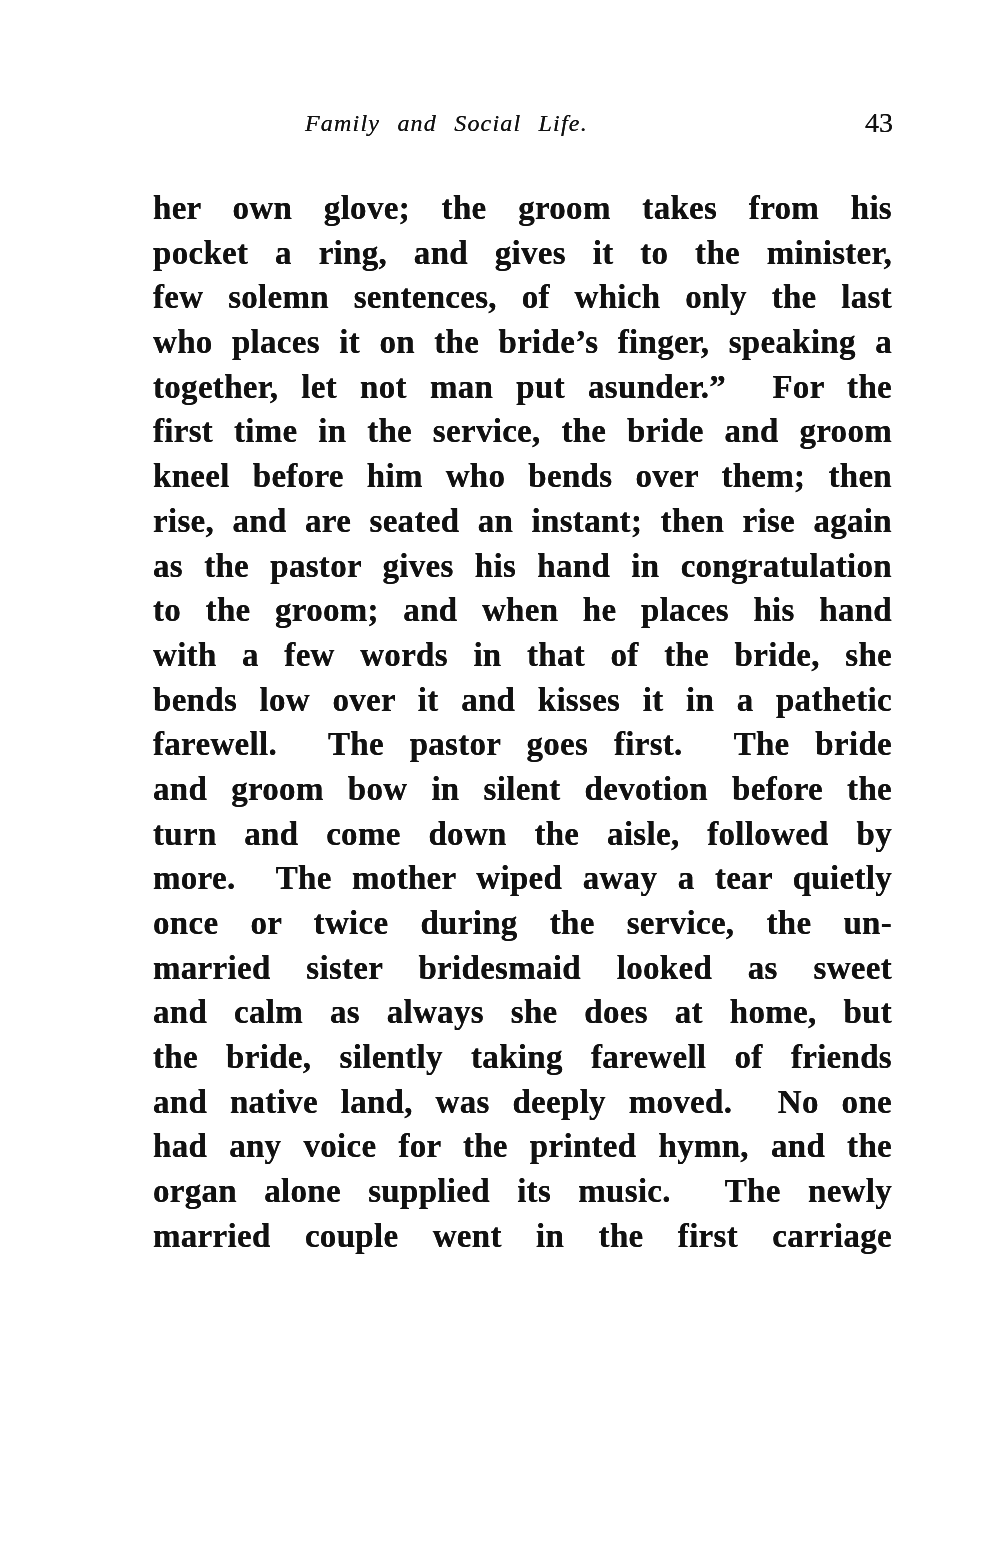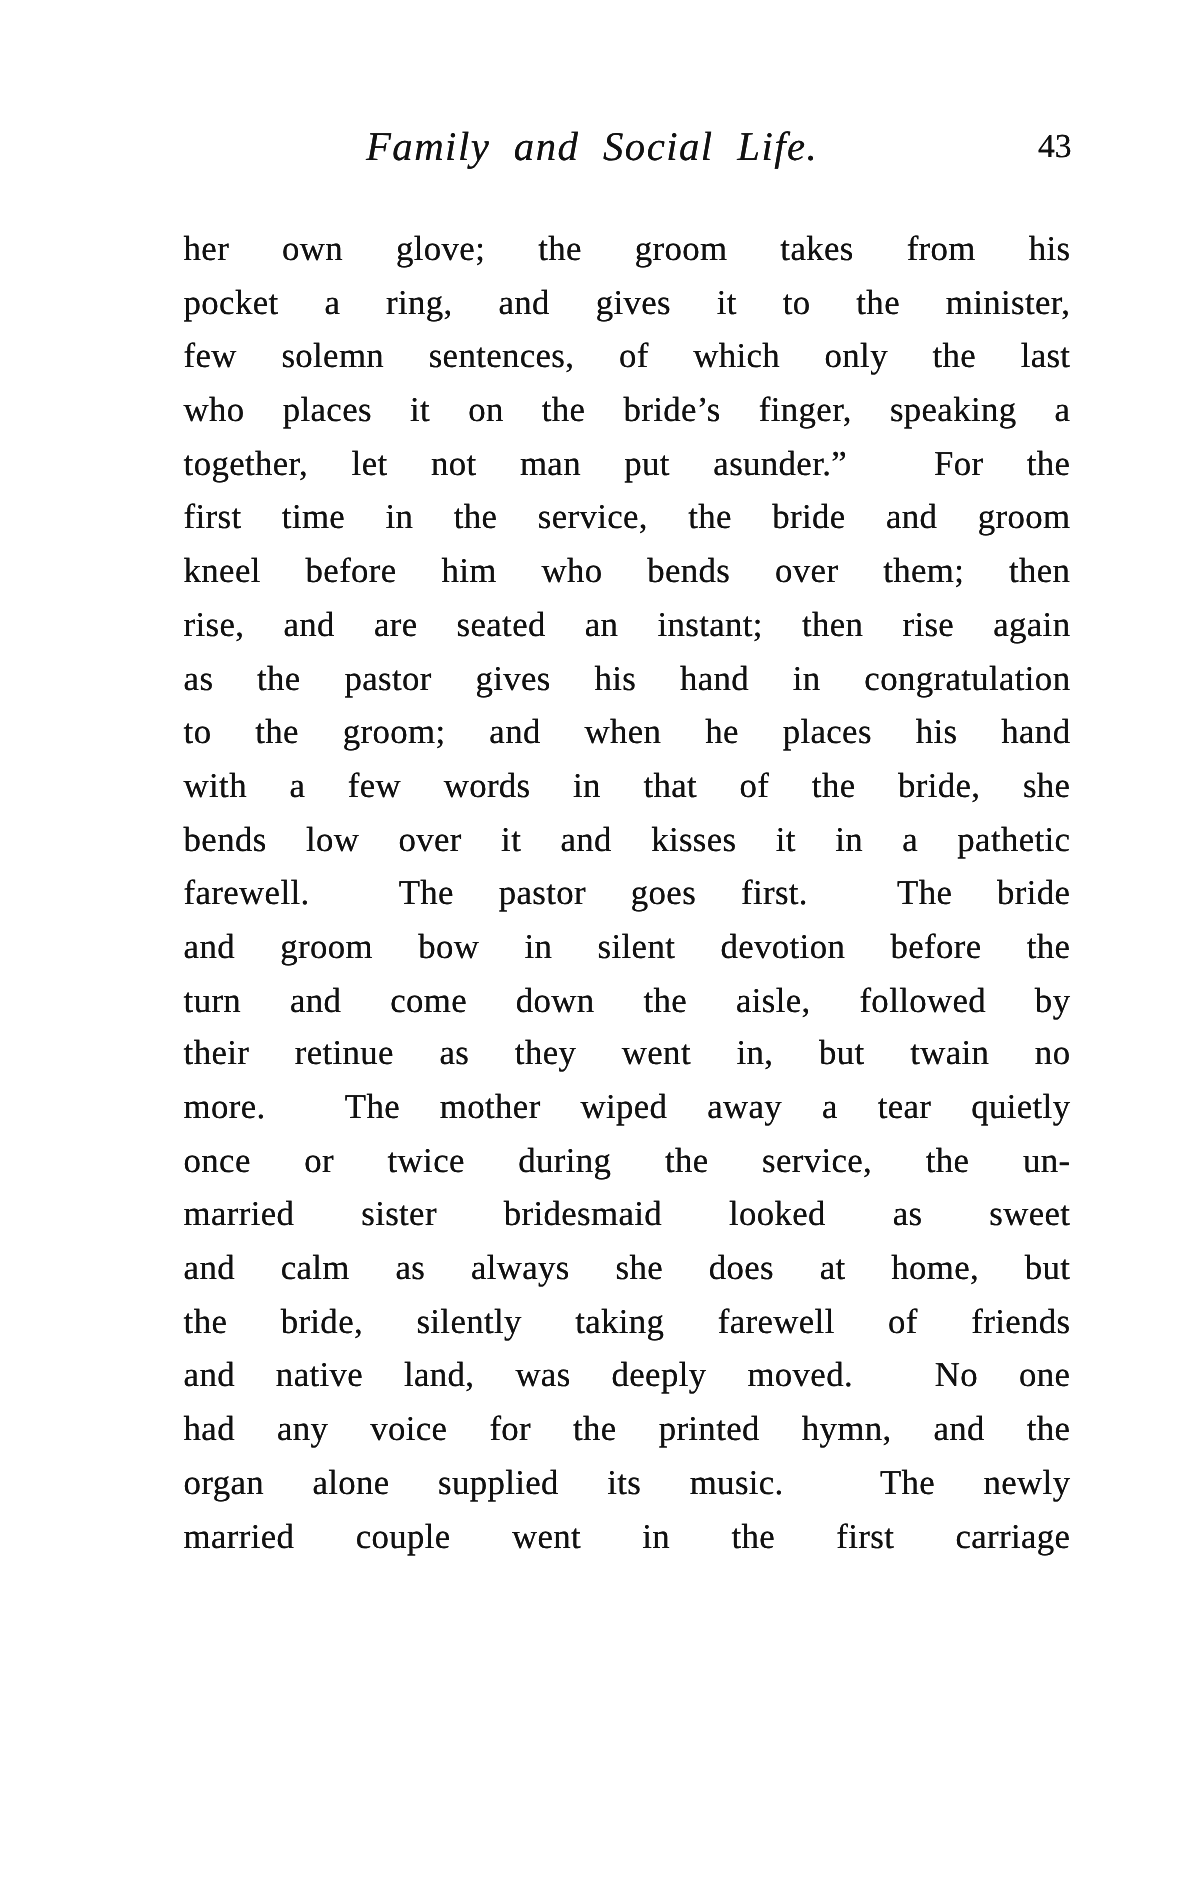--- a/index.html
+++ b/index.html
@@ -24,21 +24,21 @@
     top: 100px;
     left: 153px;
     width: 740px;
     height: 50px;
   }
   .header-title {
     position: absolute;
     left: 152px;
     top: 0;
     font-style: italic;
-    font-size: 34px;
+    font-size: 24px;
     line-height: 46px;
     letter-spacing: 1.2px;
     word-spacing: 10px;
     white-space: nowrap;
     text-shadow: 0 0 0.5px currentColor;
   }
   .page-number {
     position: absolute;
     right: 0;
     top: 0;
@@ -46,28 +46,29 @@
     line-height: 46px;
     text-shadow: 0 0 0.5px currentColor;
   }
   .text-block {
     position: absolute;
     top: 186px;
     left: 153px;
     width: 739px;
   }
   .text-line {
-    font-size: 29px;
+    font-size: 33px;
     height: 44.7px;
     line-height: 44.7px;
     letter-spacing: 0.3px;
     text-align: justify;
     text-align-last: justify;
     white-space: nowrap;
     text-shadow: 0 0 0.5px currentColor;
+    font-weight: bold;
   }
 </style>
 </head>
 <body>
 
 <div class="page">
   <div class="running-header">
     <span class="header-title">Family and Social Life.</span>
     <span class="page-number">43</span>
   </div>
@@ -80,21 +81,20 @@
       <div class="text-line">first time in the service, the bride and groom</div>
       <div class="text-line">kneel before him who bends over them; then</div>
       <div class="text-line">rise, and are seated an instant; then rise again</div>
       <div class="text-line">as the pastor gives his hand in congratulation</div>
       <div class="text-line">to the groom; and when he places his hand</div>
       <div class="text-line">with a few words in that of the bride, she</div>
       <div class="text-line">bends low over it and kisses it in a pathetic</div>
       <div class="text-line">farewell.&nbsp; The pastor goes first.&nbsp; The bride</div>
       <div class="text-line">and groom bow in silent devotion before the</div>
       <div class="text-line">turn and come down the aisle, followed by</div>
-      <div class="text-line">their retinue as they went in, but twain no</div>
       <div class="text-line">more.&nbsp; The mother wiped away a tear quietly</div>
       <div class="text-line">once or twice during the service, the un-</div>
       <div class="text-line">married sister bridesmaid looked as sweet</div>
       <div class="text-line">and calm as always she does at home, but</div>
       <div class="text-line">the bride, silently taking farewell of friends</div>
       <div class="text-line">and native land, was deeply moved.&nbsp; No one</div>
       <div class="text-line">had any voice for the printed hymn, and the</div>
       <div class="text-line">organ alone supplied its music.&nbsp; The newly</div>
       <div class="text-line">married couple went in the first carriage</div>
     </div>

